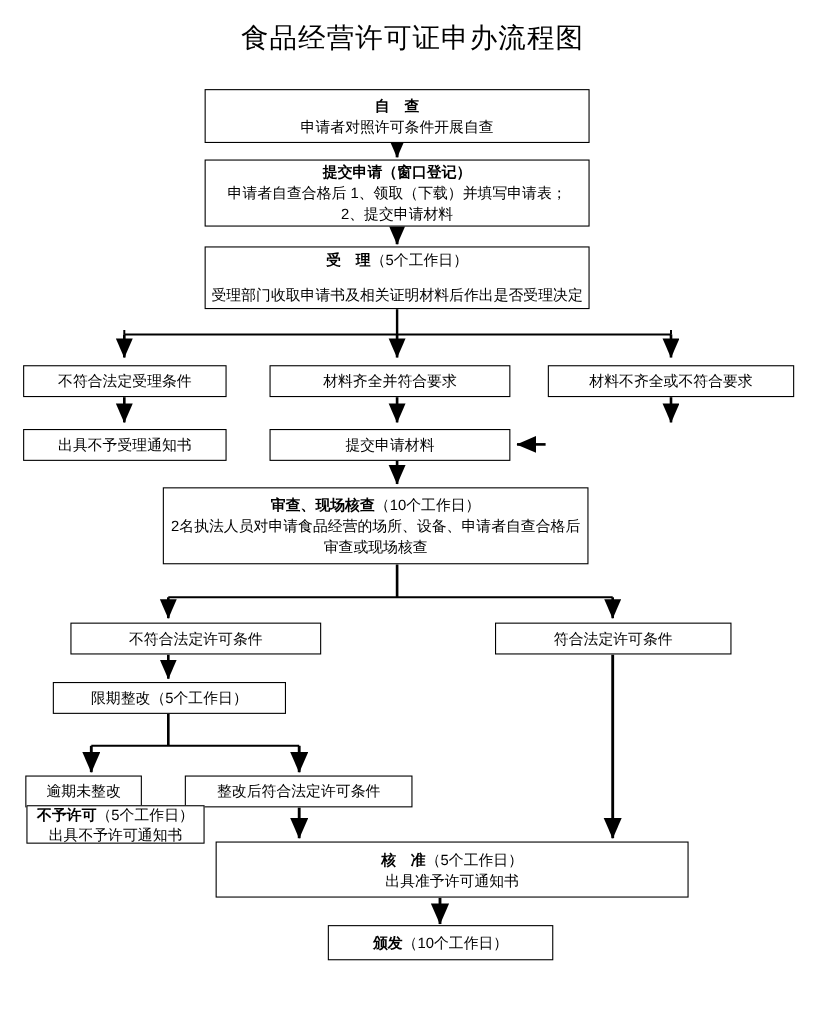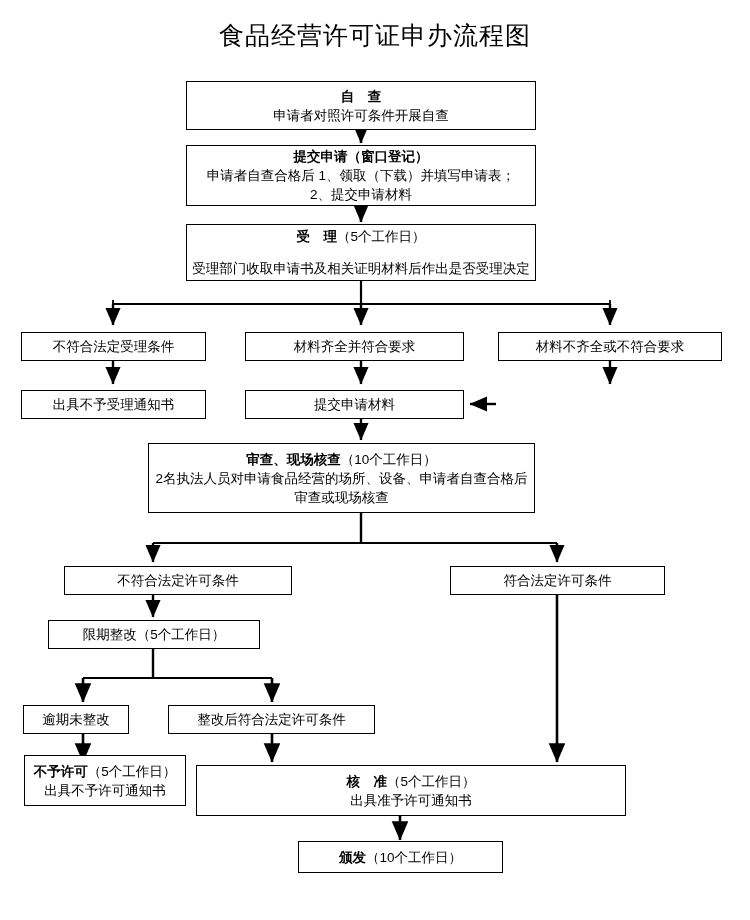--- a/index.html
+++ b/index.html
@@ -196,21 +196,21 @@
   </div>
 
   <div class="node single" style="left:23px; top:705px; width:106px; height:29px;">
     <div class="ln">逾期未整改</div>
   </div>
 
   <div class="node single" style="left:168px; top:705px; width:207px; height:29px;">
     <div class="ln">整改后符合法定许可条件</div>
   </div>
 
-  <div class="node leftalign" style="left:24px; top:755px; width:162px; height:51px;">
+  <div class="node leftalign" style="left:24px; top:732px; width:162px; height:35px;">
     <div class="hdr"><span>不予许可</span><span class="suffix">（5个工作日）</span></div>
     <div class="ln">出具不予许可通知书</div>
   </div>
 
   <div class="node" style="left:196px; top:765px; width:430px; height:51px;">
     <div class="hdr"><span>核　准</span><span class="suffix">（5个工作日）</span></div>
     <div class="ln">出具准予许可通知书</div>
   </div>
 
   <div class="node single" style="left:298px; top:841px; width:205px; height:32px;">

